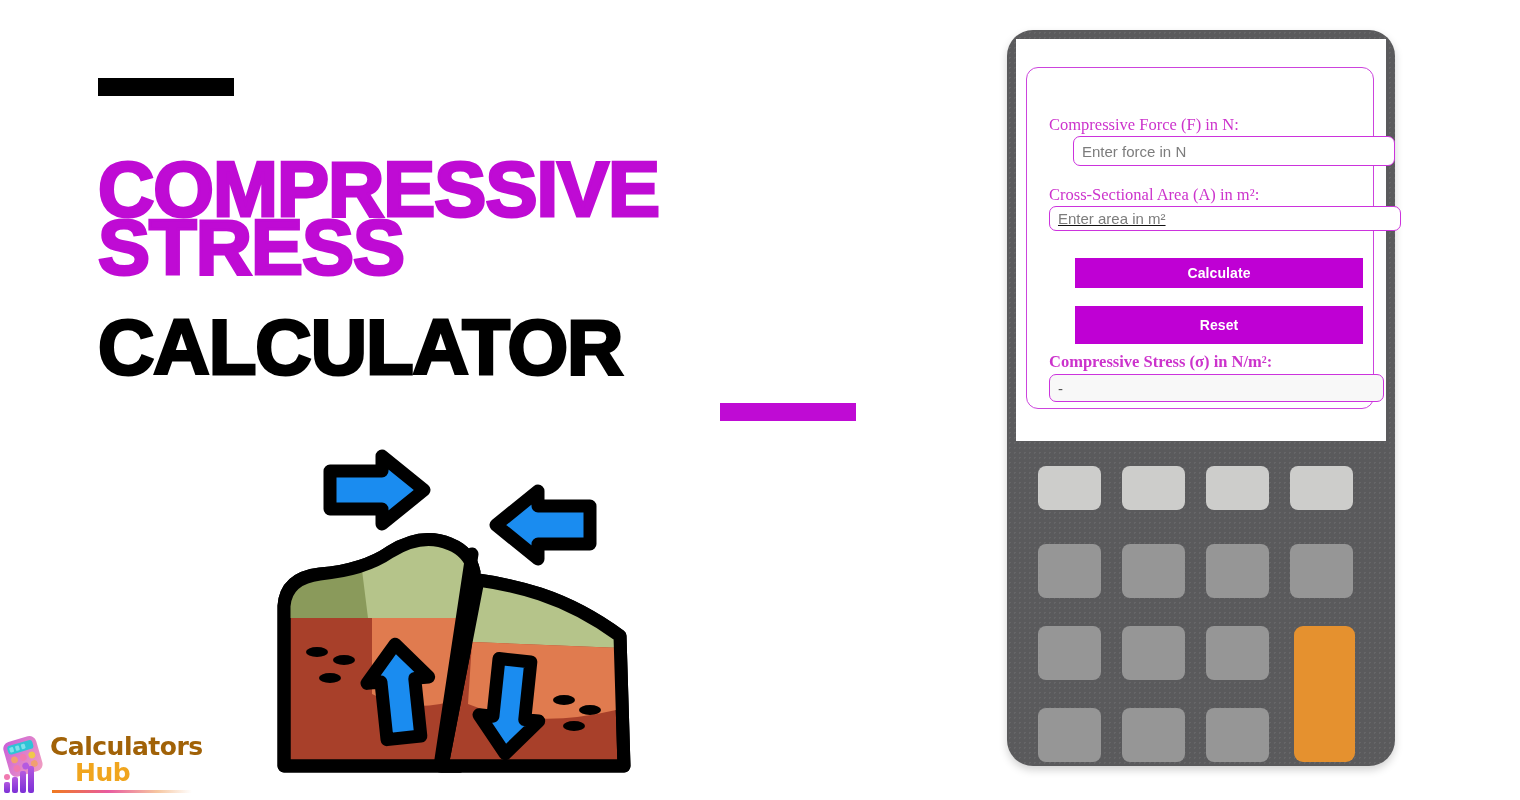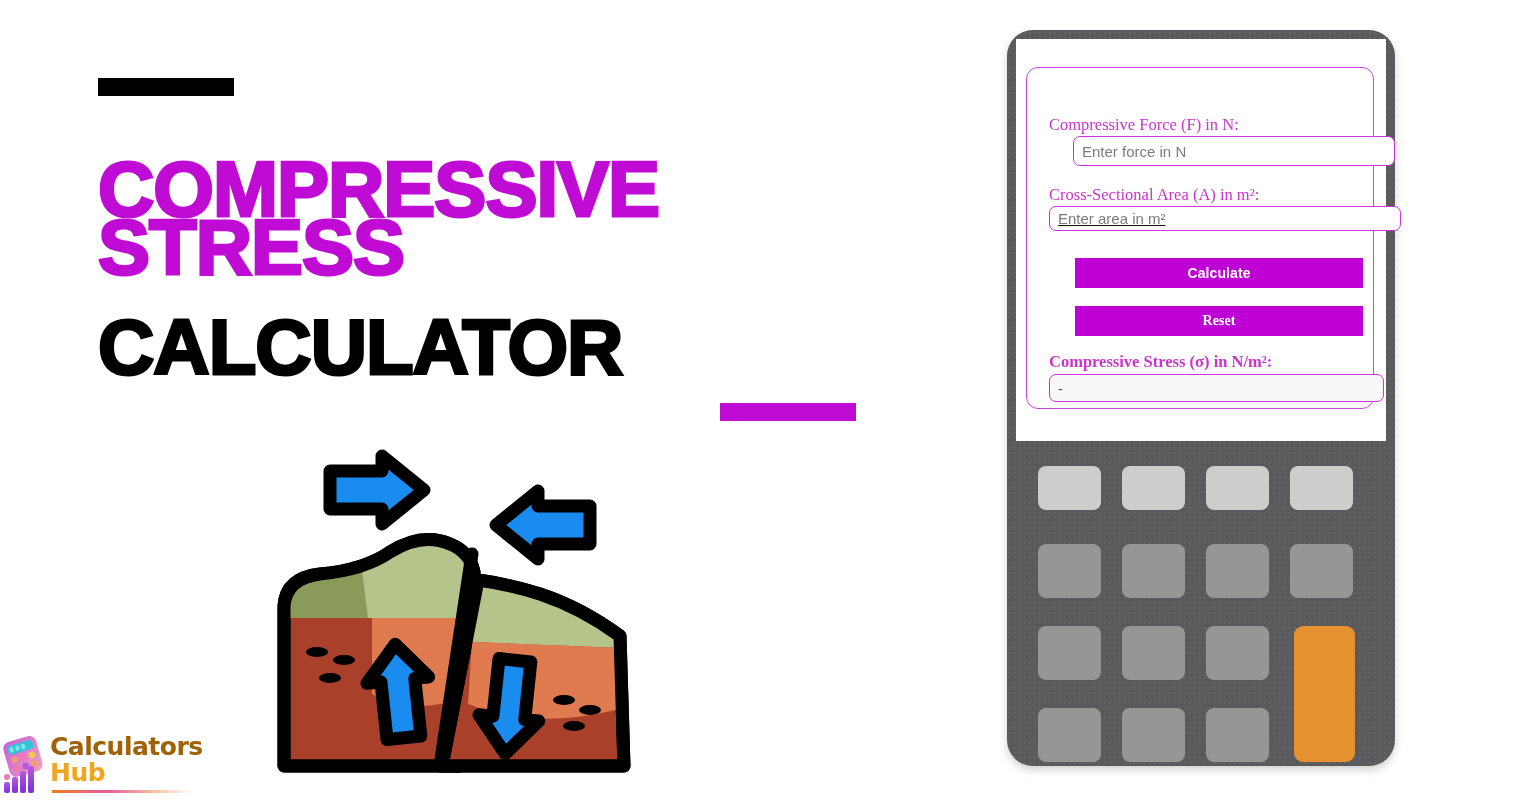--- a/index.html
+++ b/index.html
@@ -49,21 +49,21 @@
   #brand-mark svg{display:block;}
   #brand-text{position:absolute;left:48px;top:-2px;width:150px;}
   .brand-word{
     font-family:"DejaVu Sans", sans-serif;
     font-weight:bold;
     font-size:25px;
     line-height:26px;
     letter-spacing:-0.5px;
   }
   #brand-calculators{color:#a16207;}
-  #brand-hub{color:#f0a51e;}
+  #brand-hub{color:#f0a51e;margin-left:25px;}
   #brand-underline{
     position:absolute;left:50px;top:54px;width:140px;height:3px;
     background:linear-gradient(90deg,#f07a1e 0%,#e85ba0 40%,#f6c6a0 75%,#ffffff 100%);
   }
 
   
   #calculator-device{
     position:absolute;left:1007px;top:30px;width:388px;height:736px;
     background:#5a5a5c;
     border-radius:26px;
@@ -122,21 +122,21 @@
     border:0;
     background:#bf00d4;
     color:#ffffff;
     font-family:"Liberation Sans", sans-serif;
     font-size:14px;
     font-weight:bold;
     cursor:pointer;
     letter-spacing:.1px;
   }
   #btn-calculate{left:48px;top:190px;width:288px;height:30px;}
-  #btn-reset{left:48px;top:238px;width:288px;height:30px;font-family:Liberation Serif, serif;}
+  #btn-reset{left:48px;top:238px;width:288px;height:38px;}
 
   #label-result{left:22px;top:284px;font-weight:bold;}
   #input-result{
     left:22px;top:306px;width:335px;height:28px;
     background:#f8f8f8;border-color:#cc33dd;color:#555555;
   }
 
   
   #calculator-keypad{
     position:absolute;left:0px;top:418px;width:388px;height:318px;

